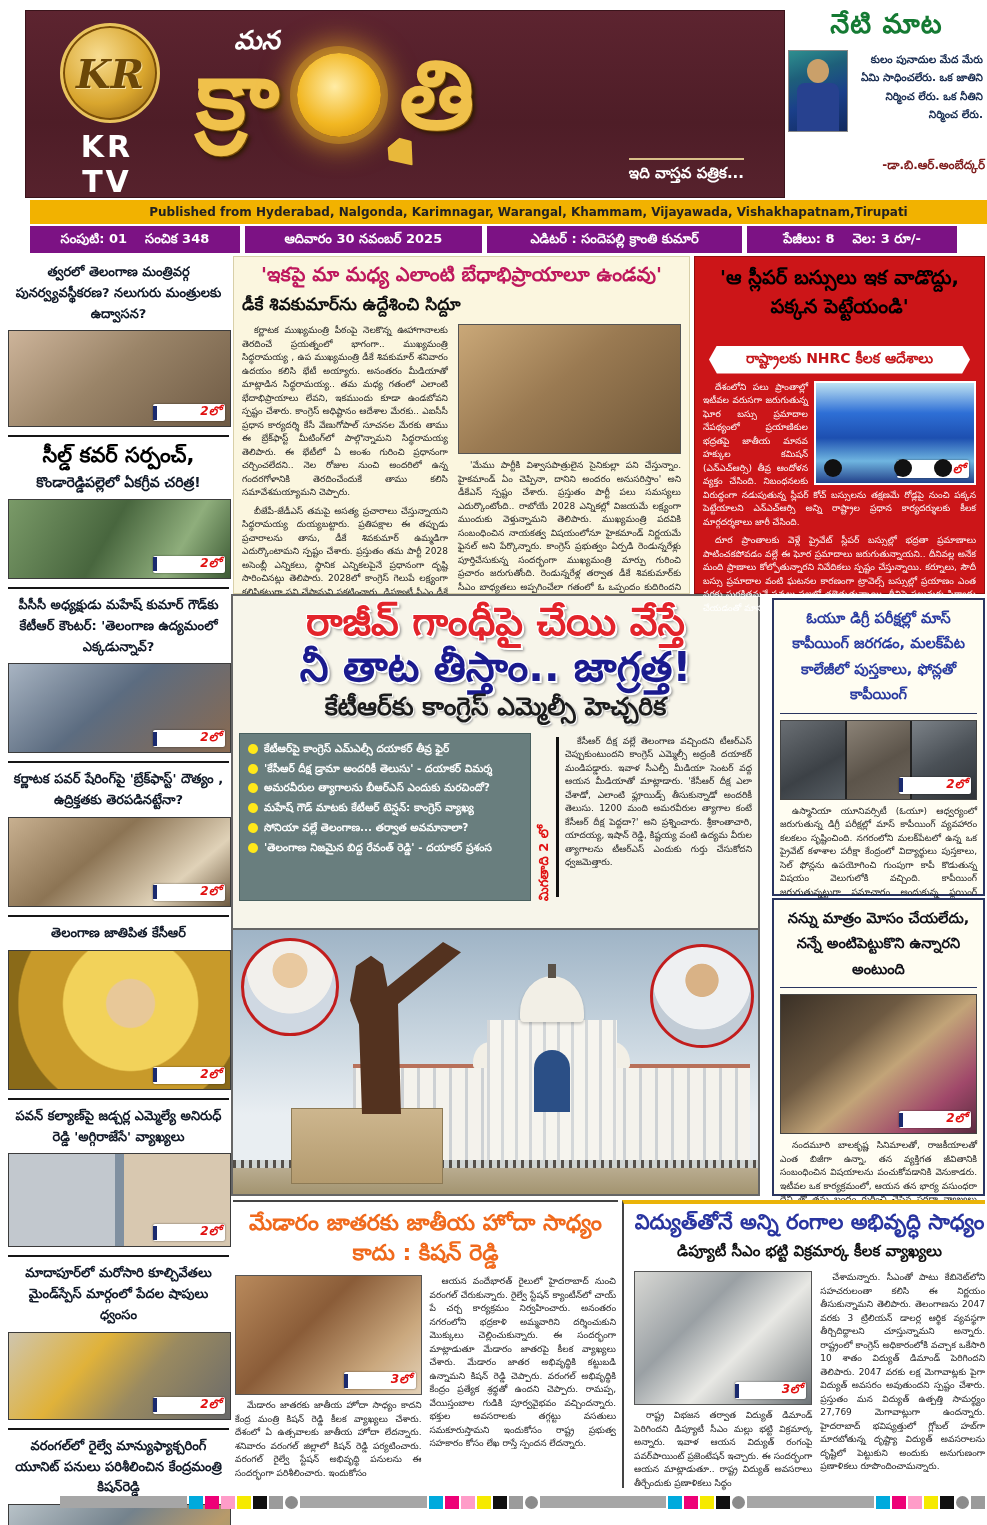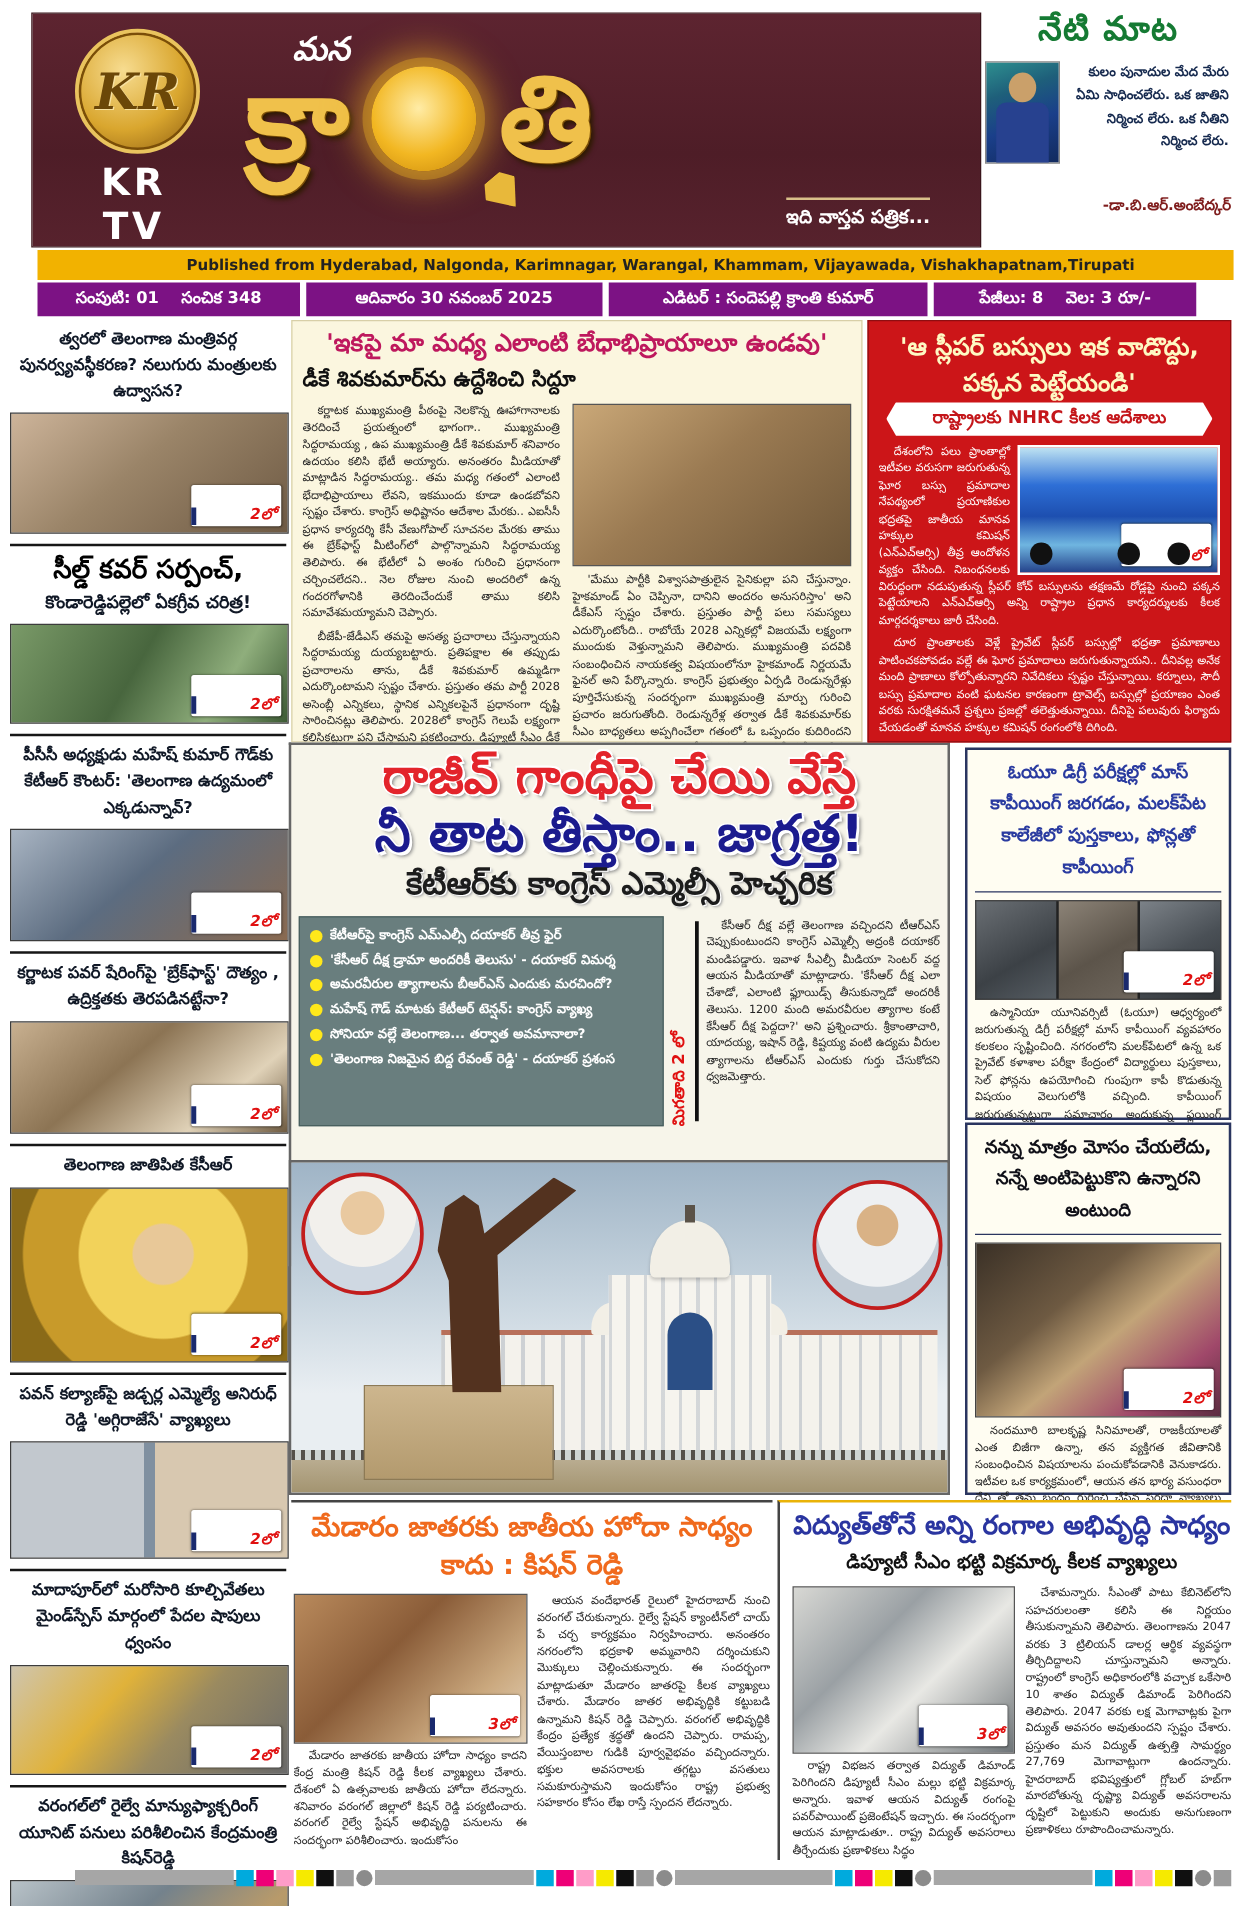--- a/index.html
+++ b/index.html
@@ -41,21 +41,21 @@
 
   
   .pubbar{position:absolute;left:30px;top:200px;width:927px;height:24px;background:#f2b200;
         display:flex;align-items:center;justify-content:center;color:#222;font-size:12px;font-weight:600;padding-left:35px;}
   .infobar{position:absolute;left:30px;top:226px;width:927px;height:27px;display:flex;gap:5px;background:#fff;}
   .infoseg{background:#7c1284;color:#fff;font-size:13px;font-weight:800;display:flex;
         align-items:center;justify-content:center;gap:18px;}
   .s1{flex:23;} .s2{flex:26;} .s3{flex:28;} .s4{flex:23;}
 
   
-  .badge{position:absolute;right:5px;bottom:5px;background:#fff;padding:16px 4px 0 0;display:inline-flex;
+  .badge{position:absolute;right:5px;bottom:5px;background:#fff;padding:0 4px 0 0;display:inline-flex;
         align-items:center;border-radius:2px;box-shadow:0 0 2px rgba(0,0,0,.6);gap:40px;}
   .badge i{display:block;width:4px;height:14px;background:#1a2a6e;margin-right:3px;}
   .badge b{color:#e01010;font-size:12px;font-weight:900;font-style:italic;}
 
   
   .leftcol{position:absolute;left:8px;top:256px;width:221px;height:1238px;}
   .la{padding:4px 0 8px;border-bottom:2px solid #161616;}
   .la:last-child{border-bottom:none;}
   .la h3{margin:2px 3px 6px;font-size:13px;font-weight:700;color:#101826;text-align:center;line-height:1.6;}
   .la .big1{font-size:21px;line-height:1.2;margin-bottom:2px;color:#000;}
@@ -124,21 +124,21 @@
         padding:4px 2px 0;box-sizing:border-box;background:#fff;}
   .artD .hl{color:#f06a1d;font-size:22px;font-weight:900;text-align:center;line-height:1.35;margin:2px 0 8px;}
   .artD .cols{display:flex;gap:8px;}
   .artD .dc1{width:50%;} .artD .dc2{width:50%;}
   .photoD{height:118px;border:1px solid #555;position:relative;margin-bottom:4px;
         background:linear-gradient(135deg,#b98a5c 0%,#8a5c38 40%,#caa87e 75%,#e4d2b8 100%);}
 
   
   .r1{position:absolute;left:694px;top:256px;width:291px;height:338px;background:#cc1518;
         border:1px solid #8e0d10;box-sizing:border-box;padding:4px 8px;}
-  .r1 .hl{color:#fef9c3;font-size:19.5px;font-weight:900;text-align:center;line-height:1.5;margin:2px 0 0;}
+  .r1 .hl{color:#000000;font-size:19.5px;font-weight:900;text-align:center;line-height:1.5;margin:2px 0 24px;}
   .r1 .banner{background:#fff;color:#c4161a;font-size:14px;font-weight:900;text-align:center;
         padding:4px 0;margin:0 6px 7px;clip-path:polygon(3% 0,97% 0,100% 50%,97% 100%,3% 100%,0 50%);}
   .r1 .bodytxt{color:#fff;}
   .busphoto{float:right;width:158px;height:100px;margin:0 0 4px 6px;border:2px solid #fff;position:relative;
         background:linear-gradient(180deg,#bfe3f2 0%,#2e6fd6 30%,#1d4fb0 55%,#6fb5e0 78%,#23418a 100%);}
   .busphoto:after{content:"";position:absolute;left:8px;bottom:6px;width:18px;height:18px;border-radius:50%;background:#111;box-shadow:70px 0 0 #111,110px 0 0 #111;}
 
   .rbox{position:absolute;left:772px;width:213px;background:#fffdf2;border:2px solid #2a3560;
         box-sizing:border-box;padding:4px 6px;}
   .r2{top:598px;height:298px;}
@@ -147,21 +147,21 @@
         margin:2px 0 6px;border-bottom:1px solid #2a3560;padding-bottom:5px;}
   .r3 .hl{color:#101018;}
   .photostrip{display:flex;gap:2px;height:78px;border:1px solid #444;position:relative;margin-bottom:5px;background:#222;}
   .photostrip div{flex:1;}
   .p-exam1{background:linear-gradient(150deg,#6a6f74,#3c4146 60%,#565d63);}
   .p-exam2{background:linear-gradient(150deg,#8c8377,#5c544a 55%,#6e665c);}
   .p-exam3{background:linear-gradient(150deg,#7c8288,#4a5056 50%,#303438);}
   .photoR3{height:138px;border:1px solid #444;position:relative;margin-bottom:5px;
         background:linear-gradient(140deg,#3a3026 0%,#6e5a42 35%,#c2a478 55%,#a0486a 80%,#5c2c40 100%);}
 
-  .r4{position:absolute;left:622px;top:1200px;width:363px;height:288px;border-top:2px solid #eab308;
+  .r4{position:absolute;left:622px;top:1200px;width:363px;height:288px;border-top:4px solid #eab308;
         border-left:2px solid #444;box-sizing:border-box;padding:4px 0 0 10px;background:#fff;}
   .r4 .hl{color:#2a35a0;font-size:21px;font-weight:900;text-align:center;margin:2px 0 3px;}
   .r4 .sh{color:#111;font-size:15px;font-weight:800;text-align:center;margin:0 0 8px;}
   .r4 .cols{display:flex;gap:8px;}
   .r4 .dc1{width:52%;} .r4 .dc2{width:48%;}
   .photoR4{height:132px;border:1px solid #555;position:relative;margin-bottom:4px;
         background:linear-gradient(135deg,#d8d8d4 0%,#9aa0a4 35%,#e8e8e4 60%,#6e7478 100%);}
 
   
   .cstrip{position:absolute;left:60px;top:1495px;width:925px;height:14px;display:flex;align-items:center;gap:2px;}

